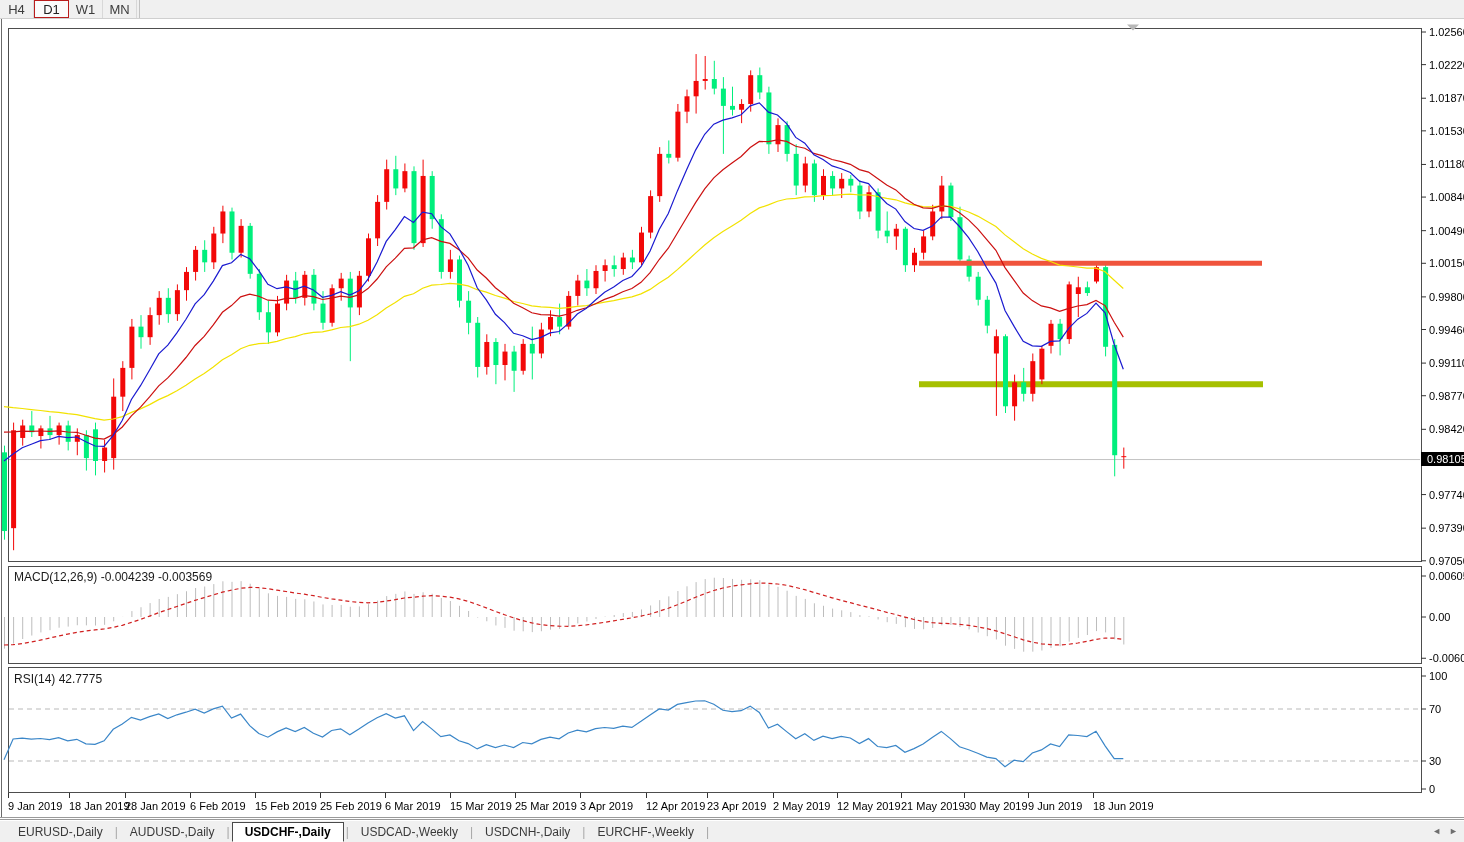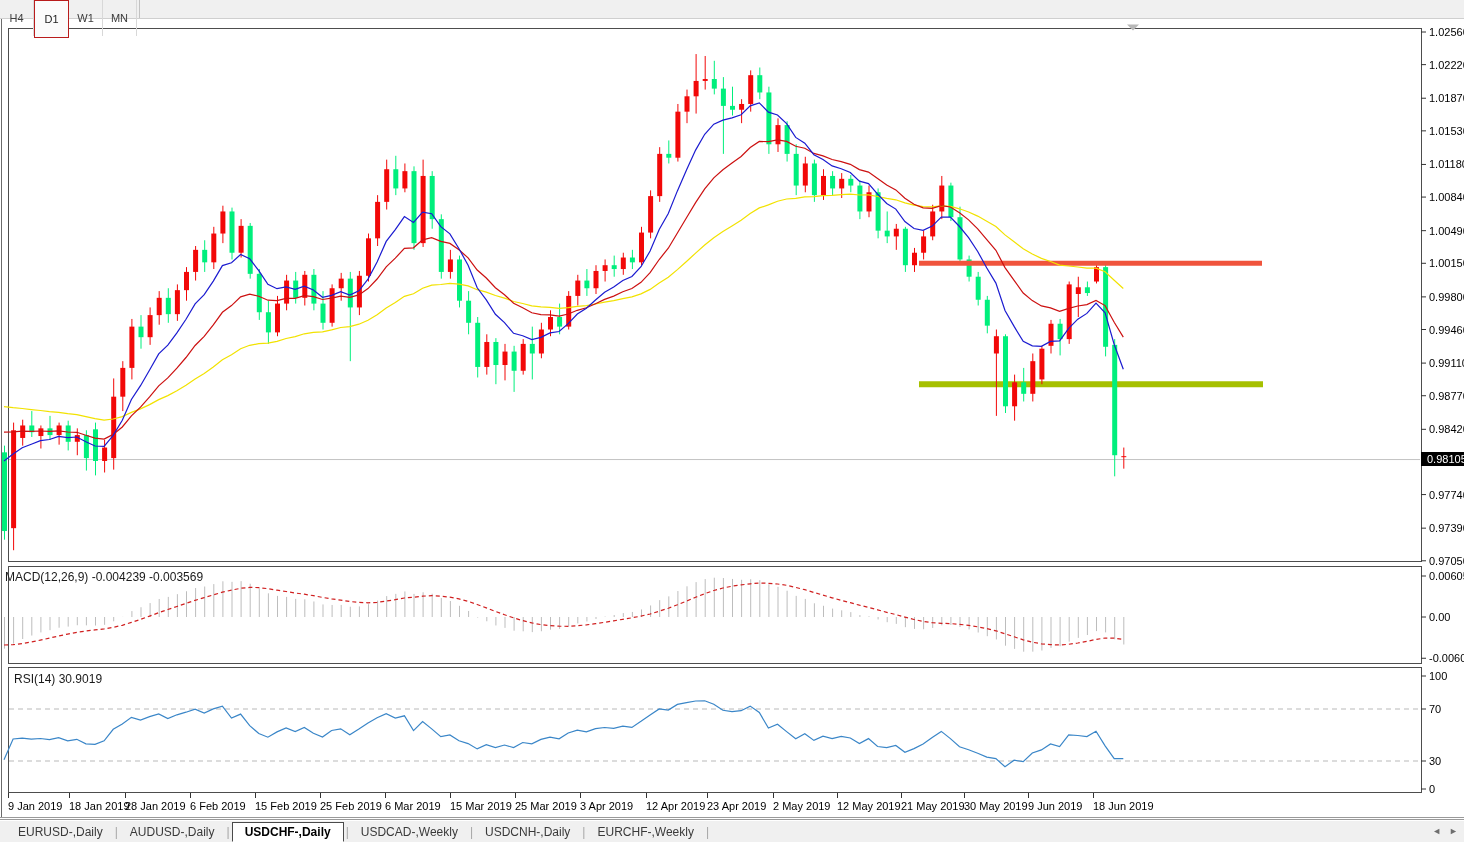--- a/index.html
+++ b/index.html
@@ -1,32 +1,32 @@
 <!DOCTYPE html>
 <html><head>
 <meta charset="utf-8">
 <style>
   html,body{margin:0;padding:0;background:#fff;}
   #window{position:relative;width:1464px;height:842px;background:#fff;overflow:hidden;
           font-family:"Liberation Sans",sans-serif;}
   
   #toolbar{position:absolute;left:0;top:0;width:1464px;height:18px;background:#f0f0f0;
            border-bottom:1px solid #cfcfcf;display:flex;align-items:stretch;z-index:5;}
-  .tfbtn{display:flex;align-items:center;justify-content:center;min-width:27px;padding:18px 3px;
-         font-size:11px;color:#3c3c3c;border-right:1px solid #d8d8d8;cursor:default;}
+  .tfbtn{display:flex;align-items:center;justify-content:center;min-width:27px;padding:0 3px;
+         font-size:13px;color:#3c3c3c;border-right:1px solid #d8d8d8;cursor:default;}
   .tfbtn.active{background:#fbfbfb;border:1px solid #b91c1c;color:#222;}
   .tf-end-sep{width:1px;background:#c2c2c2;margin-left:2px;}
   
   #chart-svg{position:absolute;left:0;top:0;z-index:1;}
   
   .panel-title{position:absolute;font-size:12px;color:#1a1a1a;z-index:4;white-space:pre;}
   #main-title{left:18px;top:32px;}
   #main-title .dd{font-size:8px;color:#222;margin-right:6px;vertical-align:1px;}
   #main-title .vals{margin-left:8px;}
-  #macd-title{left:5px;top:570px;}
+  #macd-title{left:14px;top:570px;}
   #rsi-title{left:14px;top:672px;}
   
   #price-tag{position:absolute;left:1421px;top:452px;width:44px;height:14px;background:#000;
              color:#fff;font-size:11px;line-height:14px;padding-left:6px;z-index:4;}
   
   #tab-strip{position:absolute;left:0;top:819px;width:1464px;height:23px;background:#f0f0f0;
              border-top:1px solid #9a9a9a;box-shadow:inset 0 1px 0 #ffffff;display:flex;
              align-items:center;z-index:5;font-size:12px;color:#3a3a3a;}
   #tab-strip .pad{width:8px;}
   .tab{padding:16px 10px;white-space:nowrap;cursor:default;}
@@ -528,21 +528,21 @@
         <line x1="964.5" y1="793" x2="964.5" y2="798" stroke="#333"></line>
         <text x="964" y="810" font-family="Liberation Sans, sans-serif">30 May 2019</text>
         <line x1="1028.5" y1="793" x2="1028.5" y2="798" stroke="#333"></line>
         <text x="1028" y="810" font-family="Liberation Sans, sans-serif">9 Jun 2019</text>
         <line x1="1093.5" y1="793" x2="1093.5" y2="798" stroke="#333"></line>
         <text x="1093" y="810" font-family="Liberation Sans, sans-serif">18 Jun 2019</text>
       </g>
     </svg>
 
   <div id="macd-title" class="panel-title">MACD(12,26,9) -0.004239 -0.003569</div>
-  <div id="rsi-title" class="panel-title">RSI(14) 30.9019</div>
+  <div id="rsi-title" class="panel-title">RSI(14) 42.7775</div>
 
   <div id="price-tag">0.98105</div>
 
   <div id="tab-strip">
       <div class="pad"></div>
       <div class="tab">EURUSD-,Daily</div>
       <span class="tabsep">|</span>
       <div class="tab">AUDUSD-,Daily</div>
       <span class="tabsep">|</span>
       <div class="tab active">USDCHF-,Daily</div>

